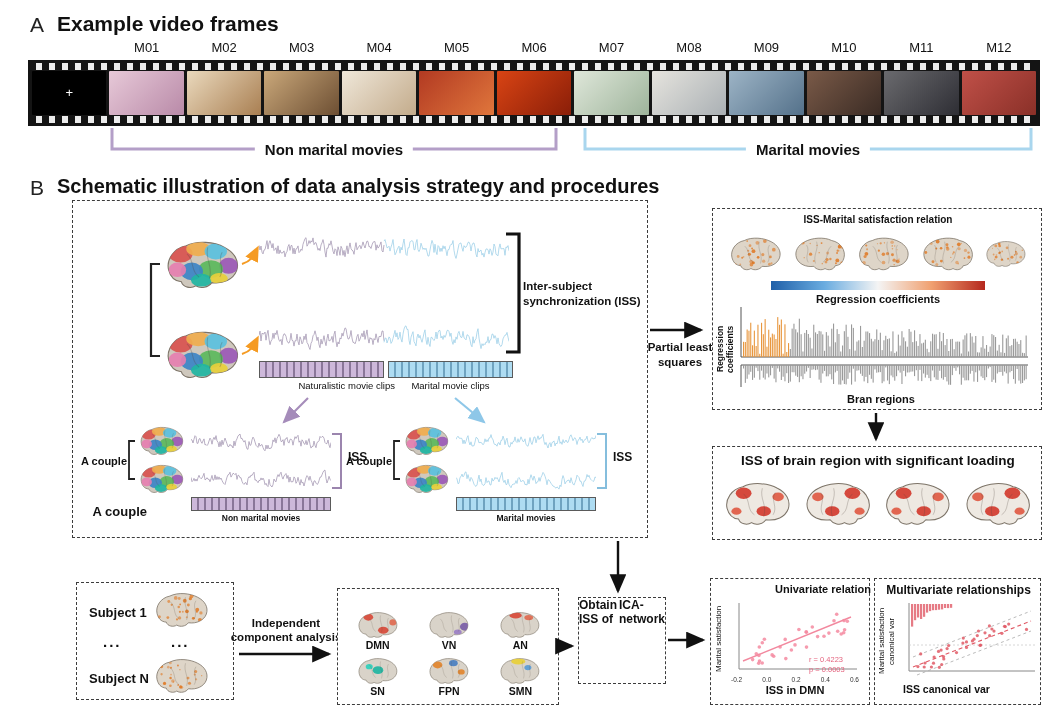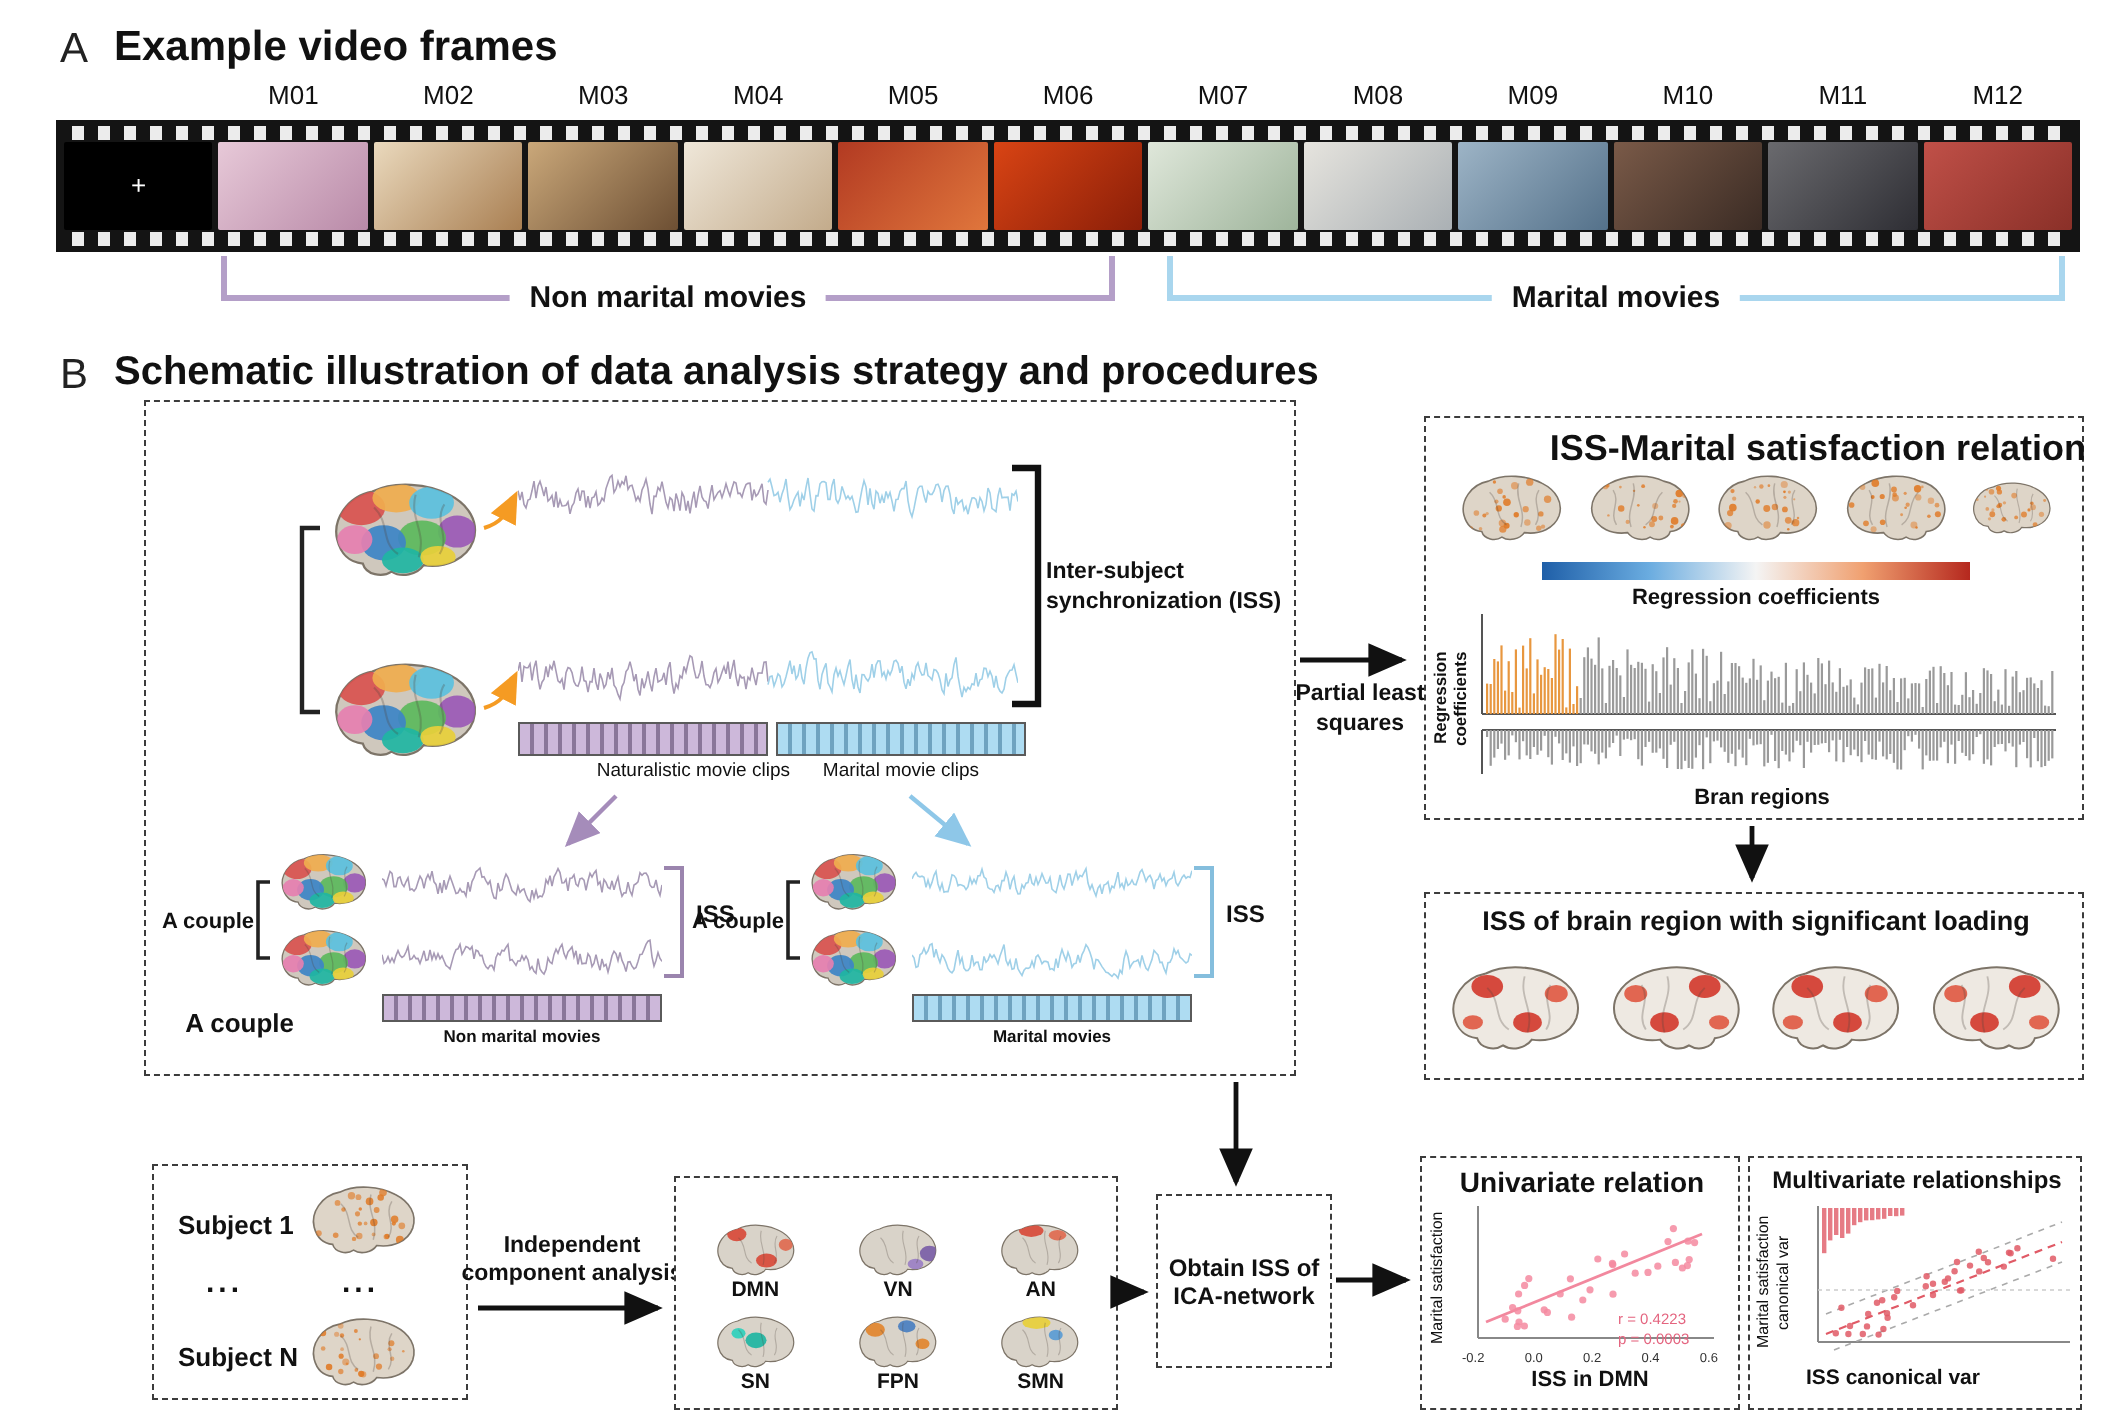--- a/index.html
+++ b/index.html
@@ -240,21 +240,21 @@
     <div class="clipbar blue" style="left:383px;top:296px;width:140px;height:14px"></div>
     <div class="abs bold" style="left:383px;top:312px;width:140px;text-align:center;font-size:8.5px">Marital movies</div>
   </div>
 
   <div class="abs bold" style="left:646px;top:340px;width:68px;text-align:center;font-size:11.5px;line-height:1.3">
     <div>Partial least</div>
     <div>squares</div>
   </div>
 
   <div class="dbox" style="left:712px;top:208px;width:330px;height:202px">
-    <div class="abs bold" style="left:0;top:5px;width:330px;text-align:right;font-size:18px">ISS-Marital satisfaction relation</div>
+    <div class="abs bold" style="left:0;top:5px;width:330px;text-align:center;font-size:10px">ISS-Marital satisfaction relation</div>
     <div class="abs" style="left:8px;top:26px;width:314px;height:40px;display:flex;justify-content:center;gap:8px">
       <div style="width:56px;height:38px"><svg viewBox="0 0 100 64" style="width:100%;height:100%">
             <defs>
               <clipPath id="bc7">
                 <path d="M7,38C4,26 13,11 29,8C43,1 64,3 77,10C89,16 96,27 92,39C88,50 75,56 61,54C57,60 47,62 41,58C35,62 25,60 23,53C13,52 9,46 7,38Z"></path>
               </clipPath>
             </defs>
             <path d="M7,38C4,26 13,11 29,8C43,1 64,3 77,10C89,16 96,27 92,39C88,50 75,56 61,54C57,60 47,62 41,58C35,62 25,60 23,53C13,52 9,46 7,38Z" fill="#ded5c8" stroke="#7d7468" stroke-width="1.4"></path>
             <g clip-path="url(#bc7)">
               <circle cx="36.1" cy="26.2" r="1.9" fill="#e07b28" opacity="0.60"></circle>
@@ -997,27 +997,27 @@
                 <ellipse cx="46" cy="10" rx="16" ry="7" fill="#e8cf3a" opacity="0.92"></ellipse>
                 <ellipse cx="68" cy="24" rx="8" ry="6" fill="#5a9bd4" opacity="0.92"></ellipse>
                 <path d="M30,18C40,27 34,40 45,47 M56,10C52,25 63,33 58,49 M74,16C67,27 78,36 71,47" stroke="rgba(80,70,60,0.28)" fill="none" stroke-width="1.3"></path>
               </g>
             </svg></div>
           <div class="net-label">SMN</div>
         </div>
       </div>
   </div>
 
-  <div class="dbox" style="left:578px;top:597px;width:88px;height:87px;display:flex;flex-direction:column;align-items:center;justify-content:center">
+  <div class="dbox" style="left:578px;top:597px;width:88px;height:87px;display:flex;flex-direction:row;align-items:flex-start;justify-content:center">
     <div class="bold" style="font-size:12px">Obtain ISS of</div>
     <div class="bold" style="font-size:12px">ICA-network</div>
   </div>
 
   <div class="dbox" style="left:710px;top:578px;width:160px;height:127px">
-    <div class="abs bold" style="left:0;top:4px;width:160px;text-align:center;font-size:14px">Univariate relation</div>
+    <div class="abs bold" style="left:0;top:4px;width:160px;text-align:right;font-size:11px">Univariate relation</div>
     <div class="vlabel" style="left:3px;top:24px;height:72px;font-size:8px;font-weight:400">Marital satisfaction</div>
     <div class="abs" id="uni-plot" style="left:20px;top:22px;width:128px;height:74px"><svg viewBox="0 0 128 74" style="width:100%;height:100%">
           <line x1="8" y1="2" x2="8" y2="68" stroke="#888" stroke-width="1"></line>
           <line x1="8" y1="68" x2="126" y2="68" stroke="#888" stroke-width="1"></line>
           <line x1="12" y1="60" x2="120" y2="16" stroke="#f2889e" stroke-width="1.4"></line>
           <circle cx="33.4" cy="38.3" r="1.8" fill="#f48aa0" opacity="0.85"></circle>
           <circle cx="93.0" cy="35.2" r="1.8" fill="#f48aa0" opacity="0.85"></circle>
           <circle cx="81.3" cy="26.0" r="1.8" fill="#f48aa0" opacity="0.85"></circle>
           <circle cx="54.8" cy="57.6" r="1.8" fill="#f48aa0" opacity="0.85"></circle>
           <circle cx="105.7" cy="13.3" r="1.8" fill="#f48aa0" opacity="0.85"></circle>

